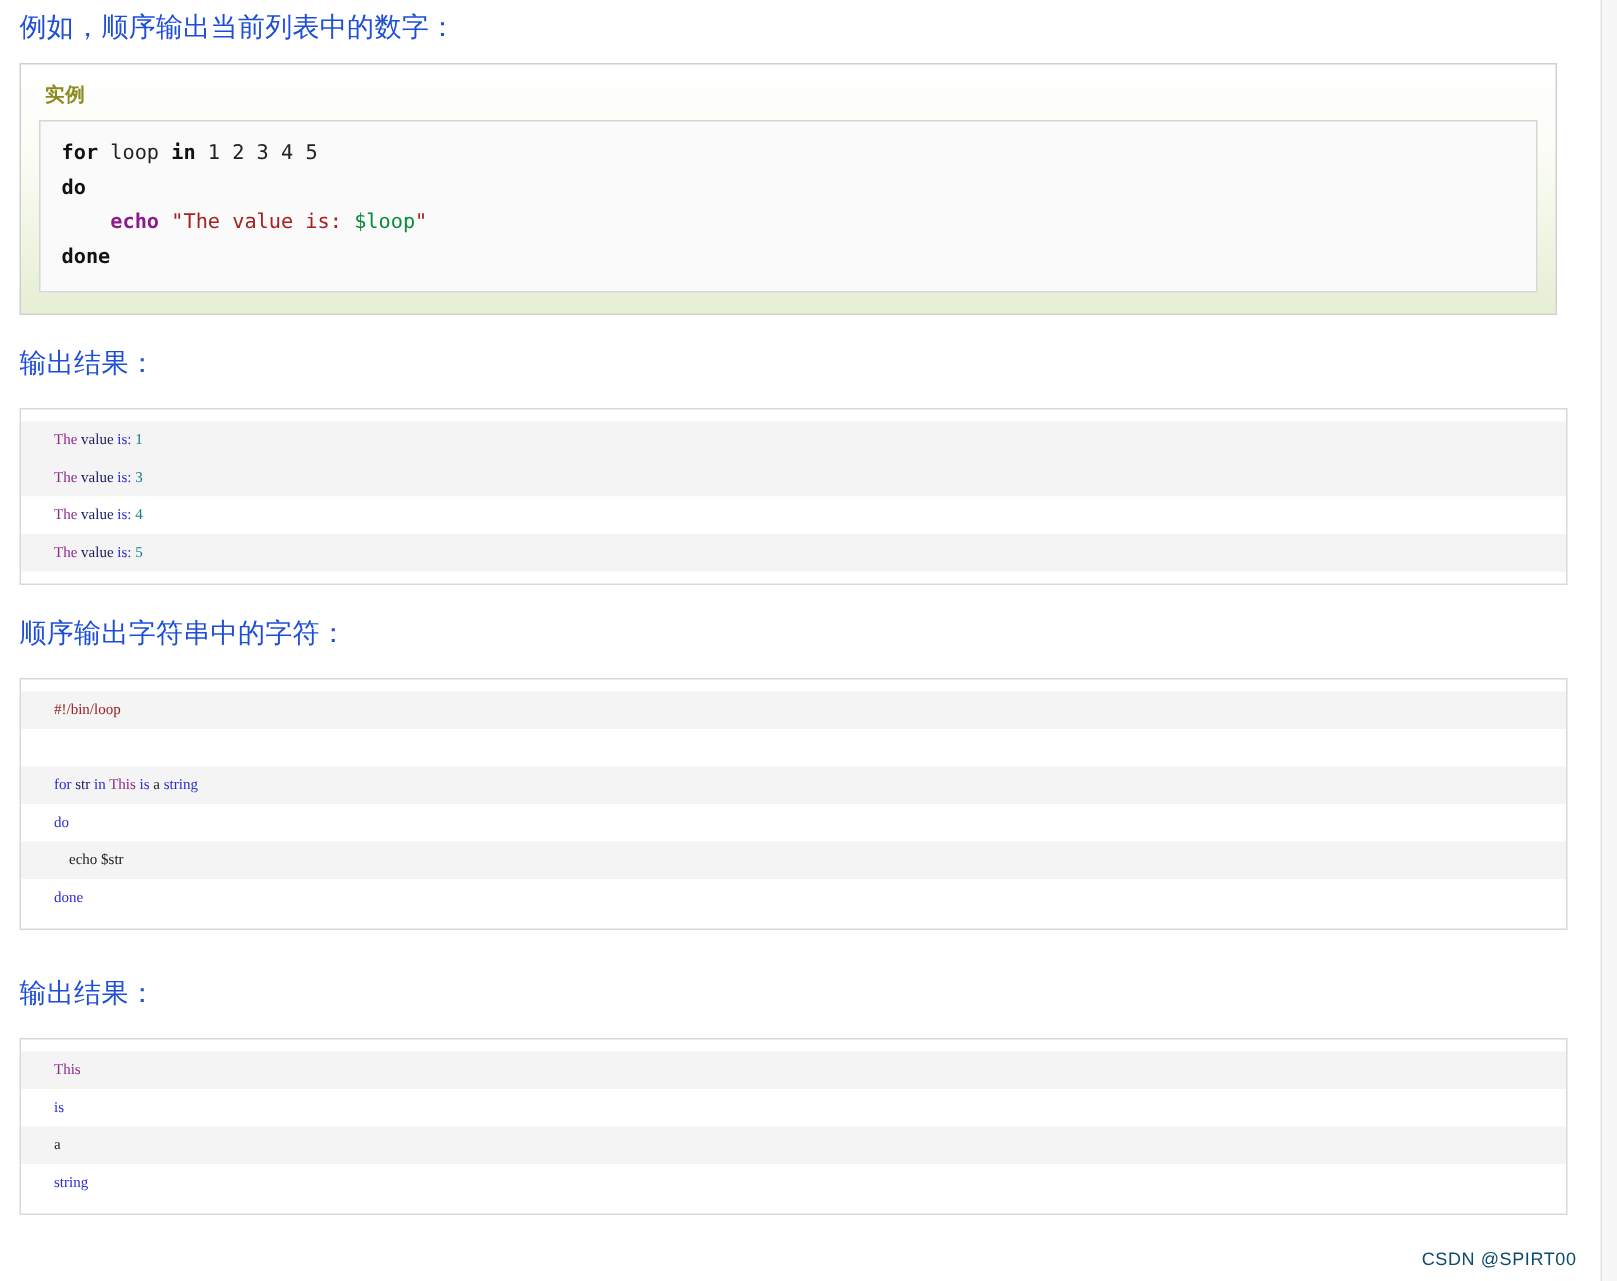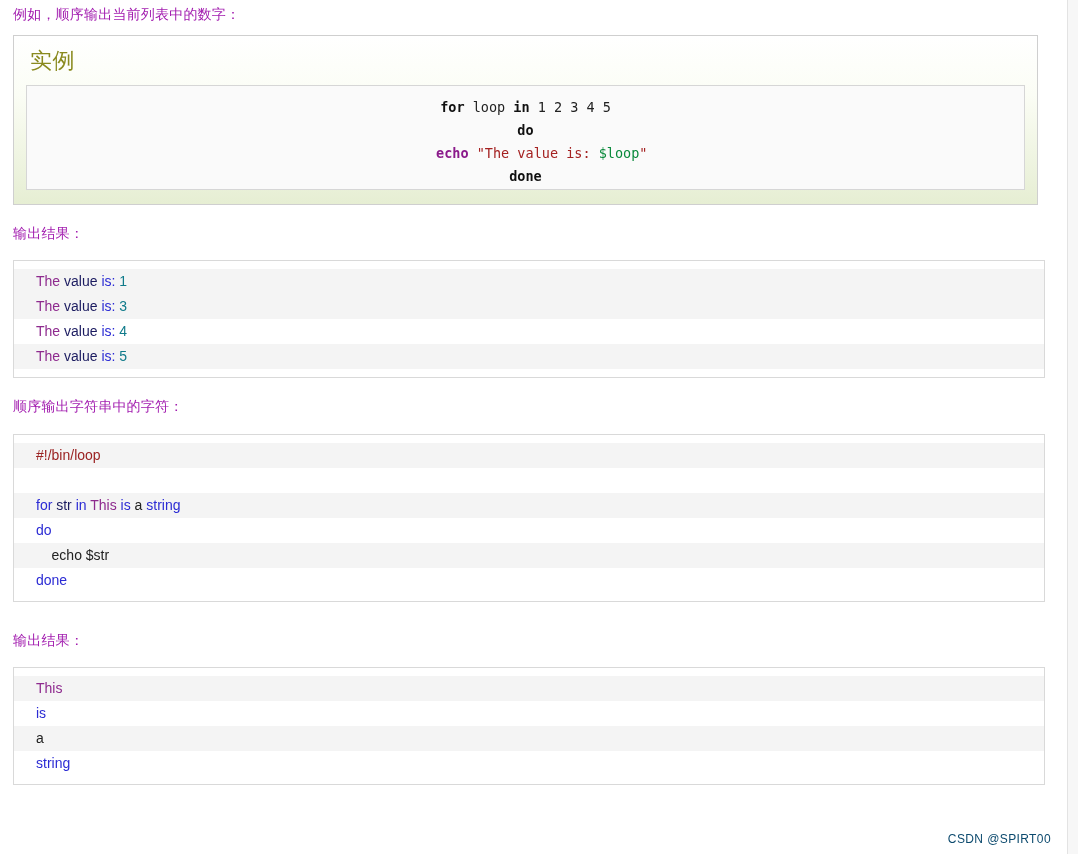--- a/index.html
+++ b/index.html
@@ -34,51 +34,49 @@
   .scroll-gutter {
     position: absolute;
     right: 0;
     top: 0;
     width: 10px;
     height: 854px;
     background: #f7f7f7;
   }
 
   .para {
-    font-size: 14px;
+    font-size: 18px;
     line-height: 1.6;
-    color: #a21caf;
+    color: #1d4ed8;
     margin: 0;
     padding: 0 0 0 13px;
     letter-spacing: 0.2px;
-    font-family: Liberation Mono, monospace;
   }
 
   
   .example-box {
     margin: 9px 29px 0 13px;
     border: 1px solid #cfcfcf;
     background: linear-gradient(to bottom, #ffffff 0%, #fbfdf5 35%, #e6eed3 100%);
     padding: 12px 12px 14px 12px;
     box-sizing: border-box;
   }
   .example-title {
-    font-size: 22px;
-    font-weight: normal;
+    font-size: 13px;
+    font-weight: bold;
     color: #8a8a1f;
     line-height: 1.2;
     margin: 0 0 10px 4px;
     letter-spacing: 0.5px;
   }
   .example-code {
     background: #fafafa;
     border: 1px solid #d6d6d6;
-    padding: 10px 14px 1px 14px;
+    padding: 10px 14px 11px 14px;
     box-sizing: border-box;
-    text-align: center;
   }
   .example-code pre {
     margin: 0;
     font-family: "DejaVu Sans Mono", "Liberation Mono", monospace;
     font-size: 13.5px;
     line-height: 23px;
     color: #202020;
     white-space: pre;
   }
 
@@ -91,22 +89,22 @@
 
   
   .block {
     margin: 15px 22px 0 13px;
     border: 1px solid #d9d9d9;
     background: #ffffff;
     box-sizing: border-box;
     padding: 8px 0 8px 0;
   }
   .block .row {
-    font-family: Liberation Sans, sans-serif;
-    font-size: 14px;
+    font-family: Liberation Serif, serif;
+    font-size: 10px;
     line-height: 25px;
     height: 25px;
     padding: 0 0 0 22px;
     white-space: pre;
     color: #1a1a6e;
   }
   .block .row.odd  { background: #f4f4f4; }
   .block .row.even { background: #ffffff; }
 
   

